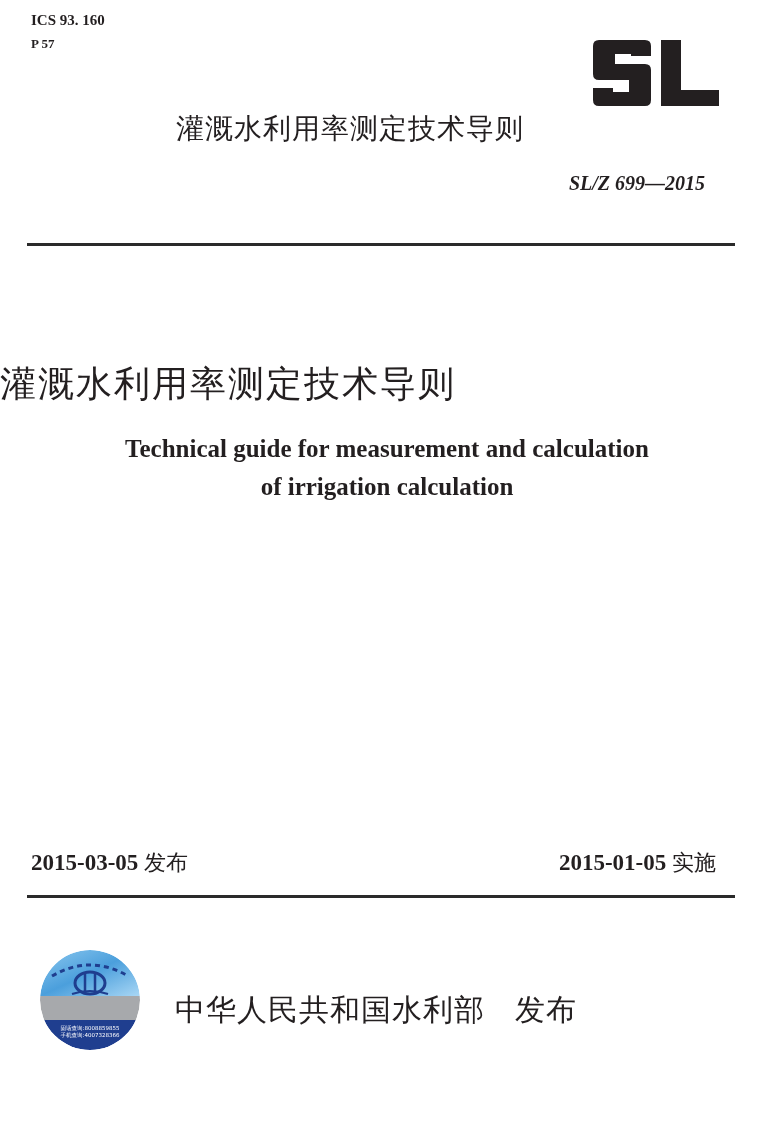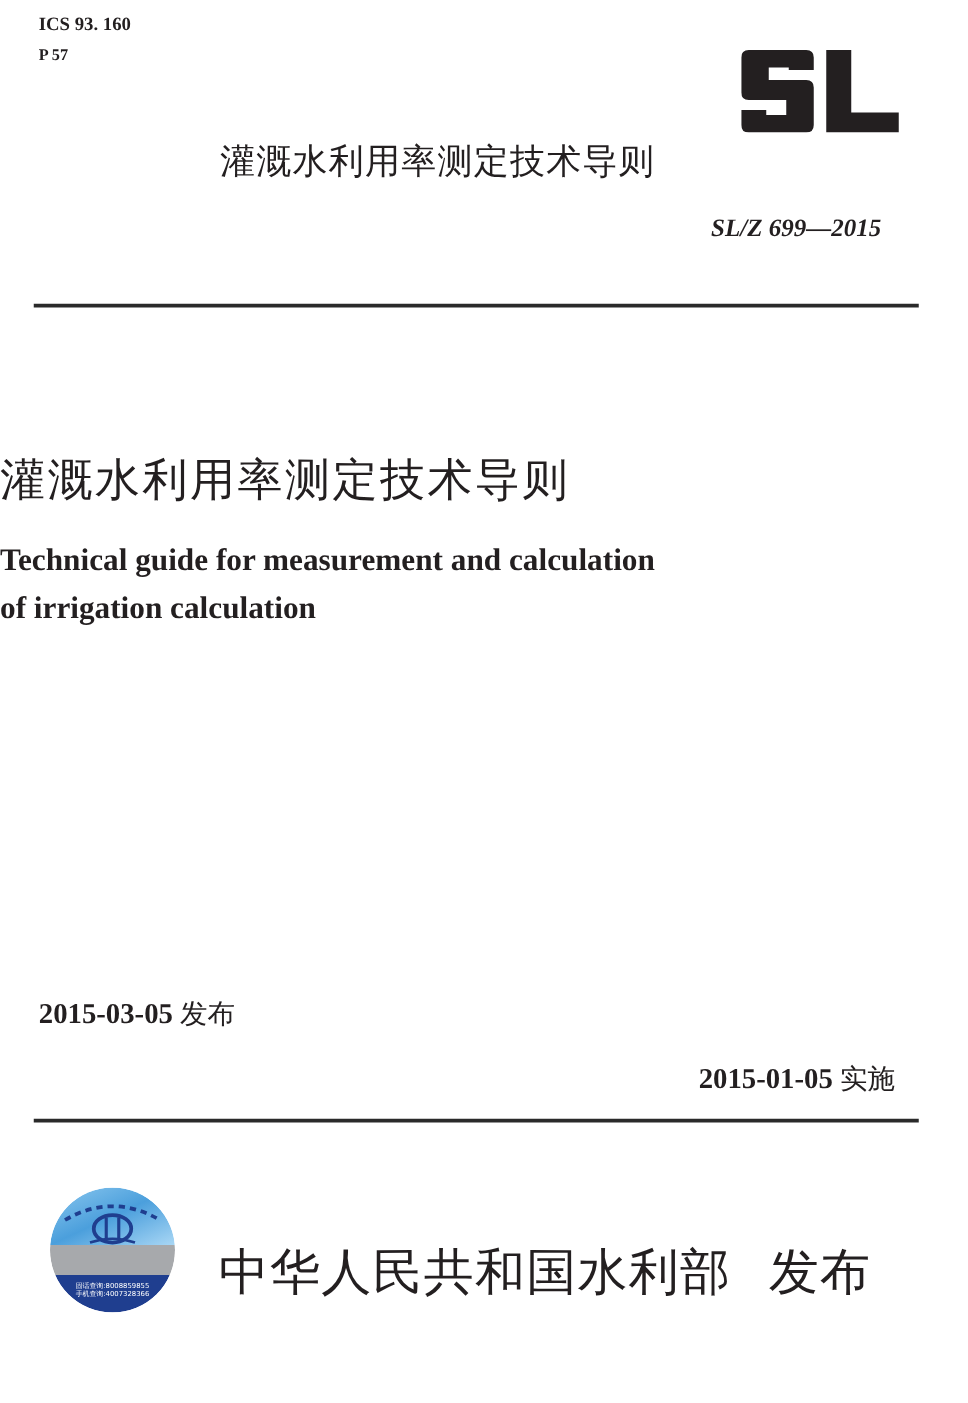--- a/index.html
+++ b/index.html
@@ -9,26 +9,26 @@
   .abs { position:absolute; }
   #ics { left:31px; top:10px; font-size:15px; line-height:20px; }
   #pcode { left:31px; top:34px; font-size:13px; line-height:20px; }
   #logo { left:593px; top:40px; width:128px; height:66px; }
   #ministry-std { left:176px; top:110px; font-size:28px; letter-spacing:1px; }
   #std-number { right:69px; top:172px; font-size:20px;font-style:italic; }
   .rule { left:27px; width:708px; height:3px; background:#2a2a2a; }
   #rule1 { top:243px; }
   #rule2 { top:895px; }
   #cn-title { left:0; width:774px; top:360px; text-align:left; font-size:36px; letter-spacing:2px; }
-  #en-title { left:0; width:774px; top:430px; text-align:left; font-size:25px; line-height:38px; }
-  #issue-date { left:31px; top:796px; font-size:23px; }
+  #en-title { left:0; width:774px; top:430px; text-align:center; font-size:25px; line-height:38px; }
+  #issue-date { left:31px; top:848px; font-size:23px; }
   #impl-date { right:58px; top:848px; font-size:23px; }
   .cn-suffix { font-family:"DejaVu Sans", sans-serif; font-weight:normal; font-size:22px; }
   #seal { left:40px; top:950px; width:100px; height:100px; border-radius:50%; overflow:hidden; }
-  #publisher { left:175px; top:990px; font-size:40px; letter-spacing:1px; }
+  #publisher { left:175px; top:990px; font-size:30px; letter-spacing:1px; }
   #publisher .gap { display:inline-block; width:30px; }
 </style>
 </head>
 <body>
 
 <div class="abs serif" id="ics">ICS 93. 160</div>
 <div class="abs serif" id="pcode">P 57</div>
 
 <div class="abs" id="logo">
   <svg width="128" height="66" viewBox="0 0 128 66">

